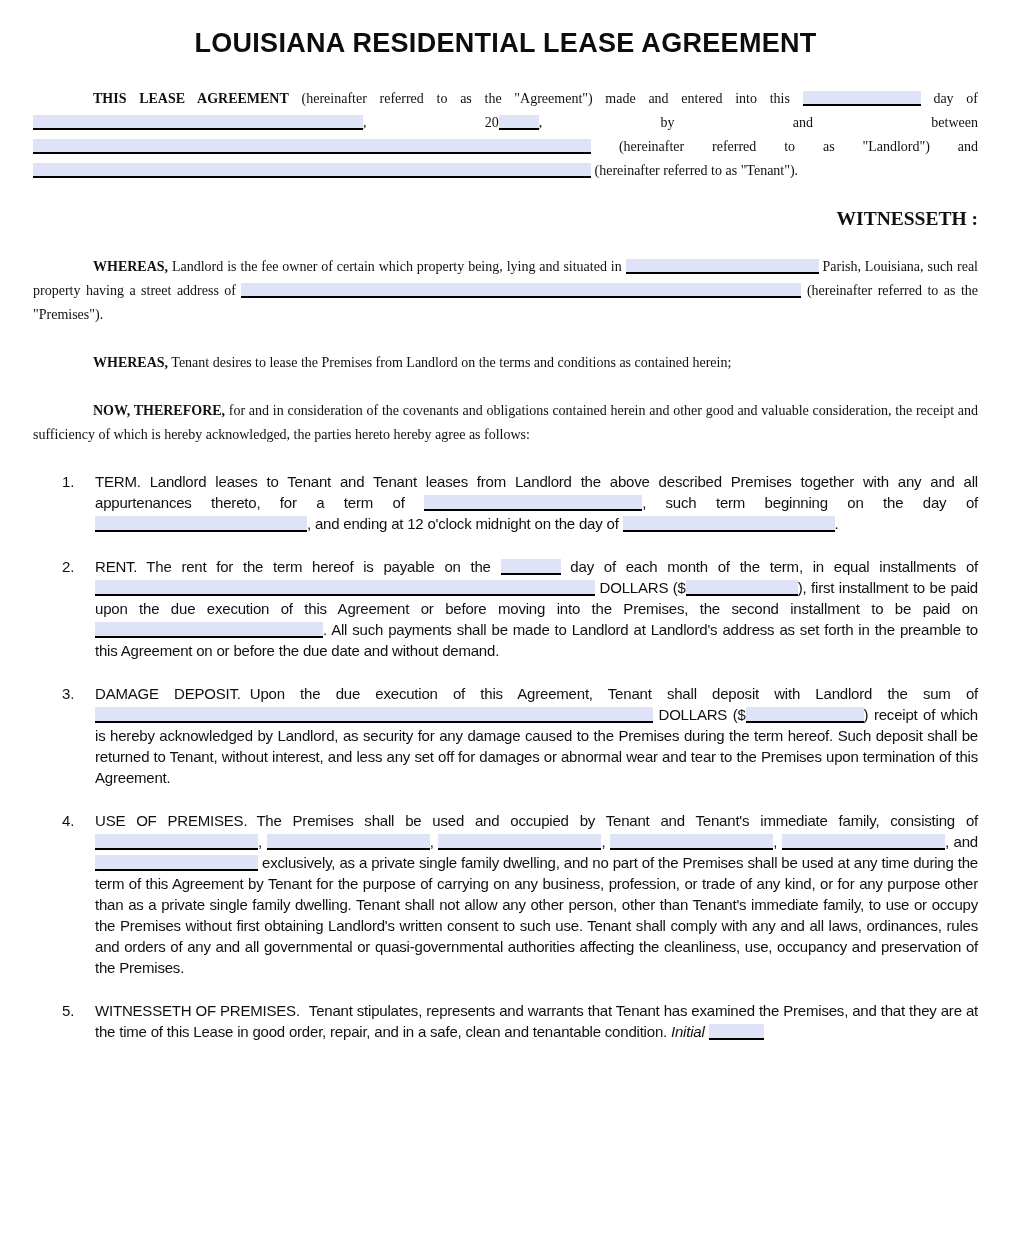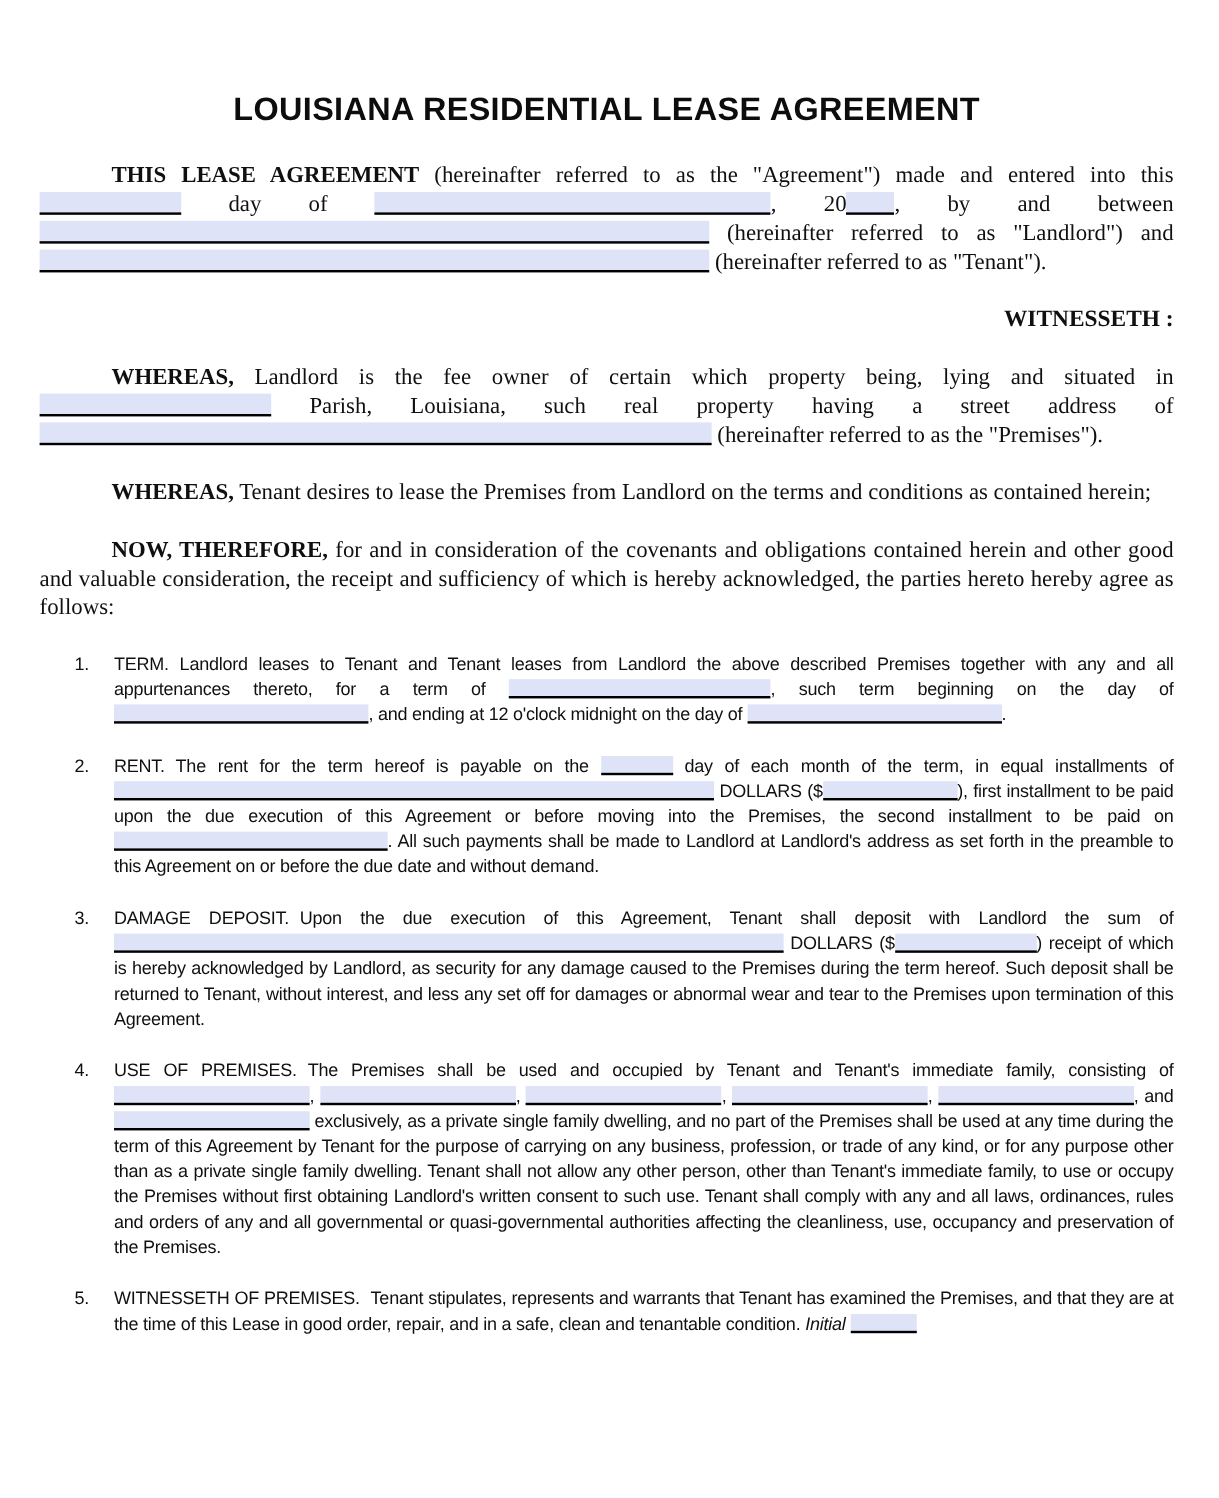--- a/index.html
+++ b/index.html
@@ -3,35 +3,35 @@
 <meta charset="utf-8">
 <style>
   * { margin:0; padding:0; box-sizing:border-box; }
   html, body { background:#ffffff; }
   body {
     width:1016px; height:1248px; overflow:hidden;
     font-family:"Liberation Serif", serif;
     color:#101010;
     -webkit-font-smoothing:antialiased;
   }
-  .page { padding:40px 38px 0 33px;margin-top:36px; }
+  .page { padding:28px 38px 0 33px; }
 
   .doc-title {
     font-family:"Liberation Sans", sans-serif;
     font-weight:bold;
     font-size:27px;
     text-align:center;
     letter-spacing:0.3px;
     margin-bottom:28px;
     color:#0d0d0d;
   }
 
   
   .para {
-    font-size:19px;
+    font-size:14px;
     line-height:24px;
     text-align:justify;
     margin-bottom:24px;
   }
   .para.indent { text-indent:60px; }
   .para.heading {
     font-weight:bold;
     font-size:19.5px;
     text-align:right;
   }

